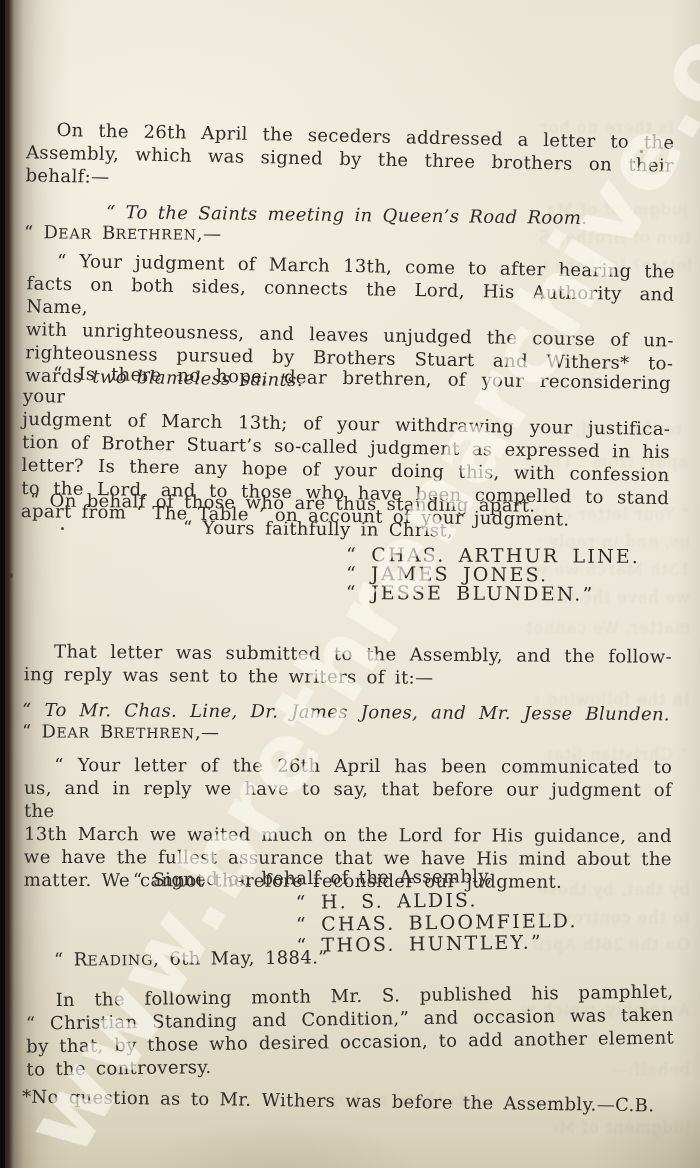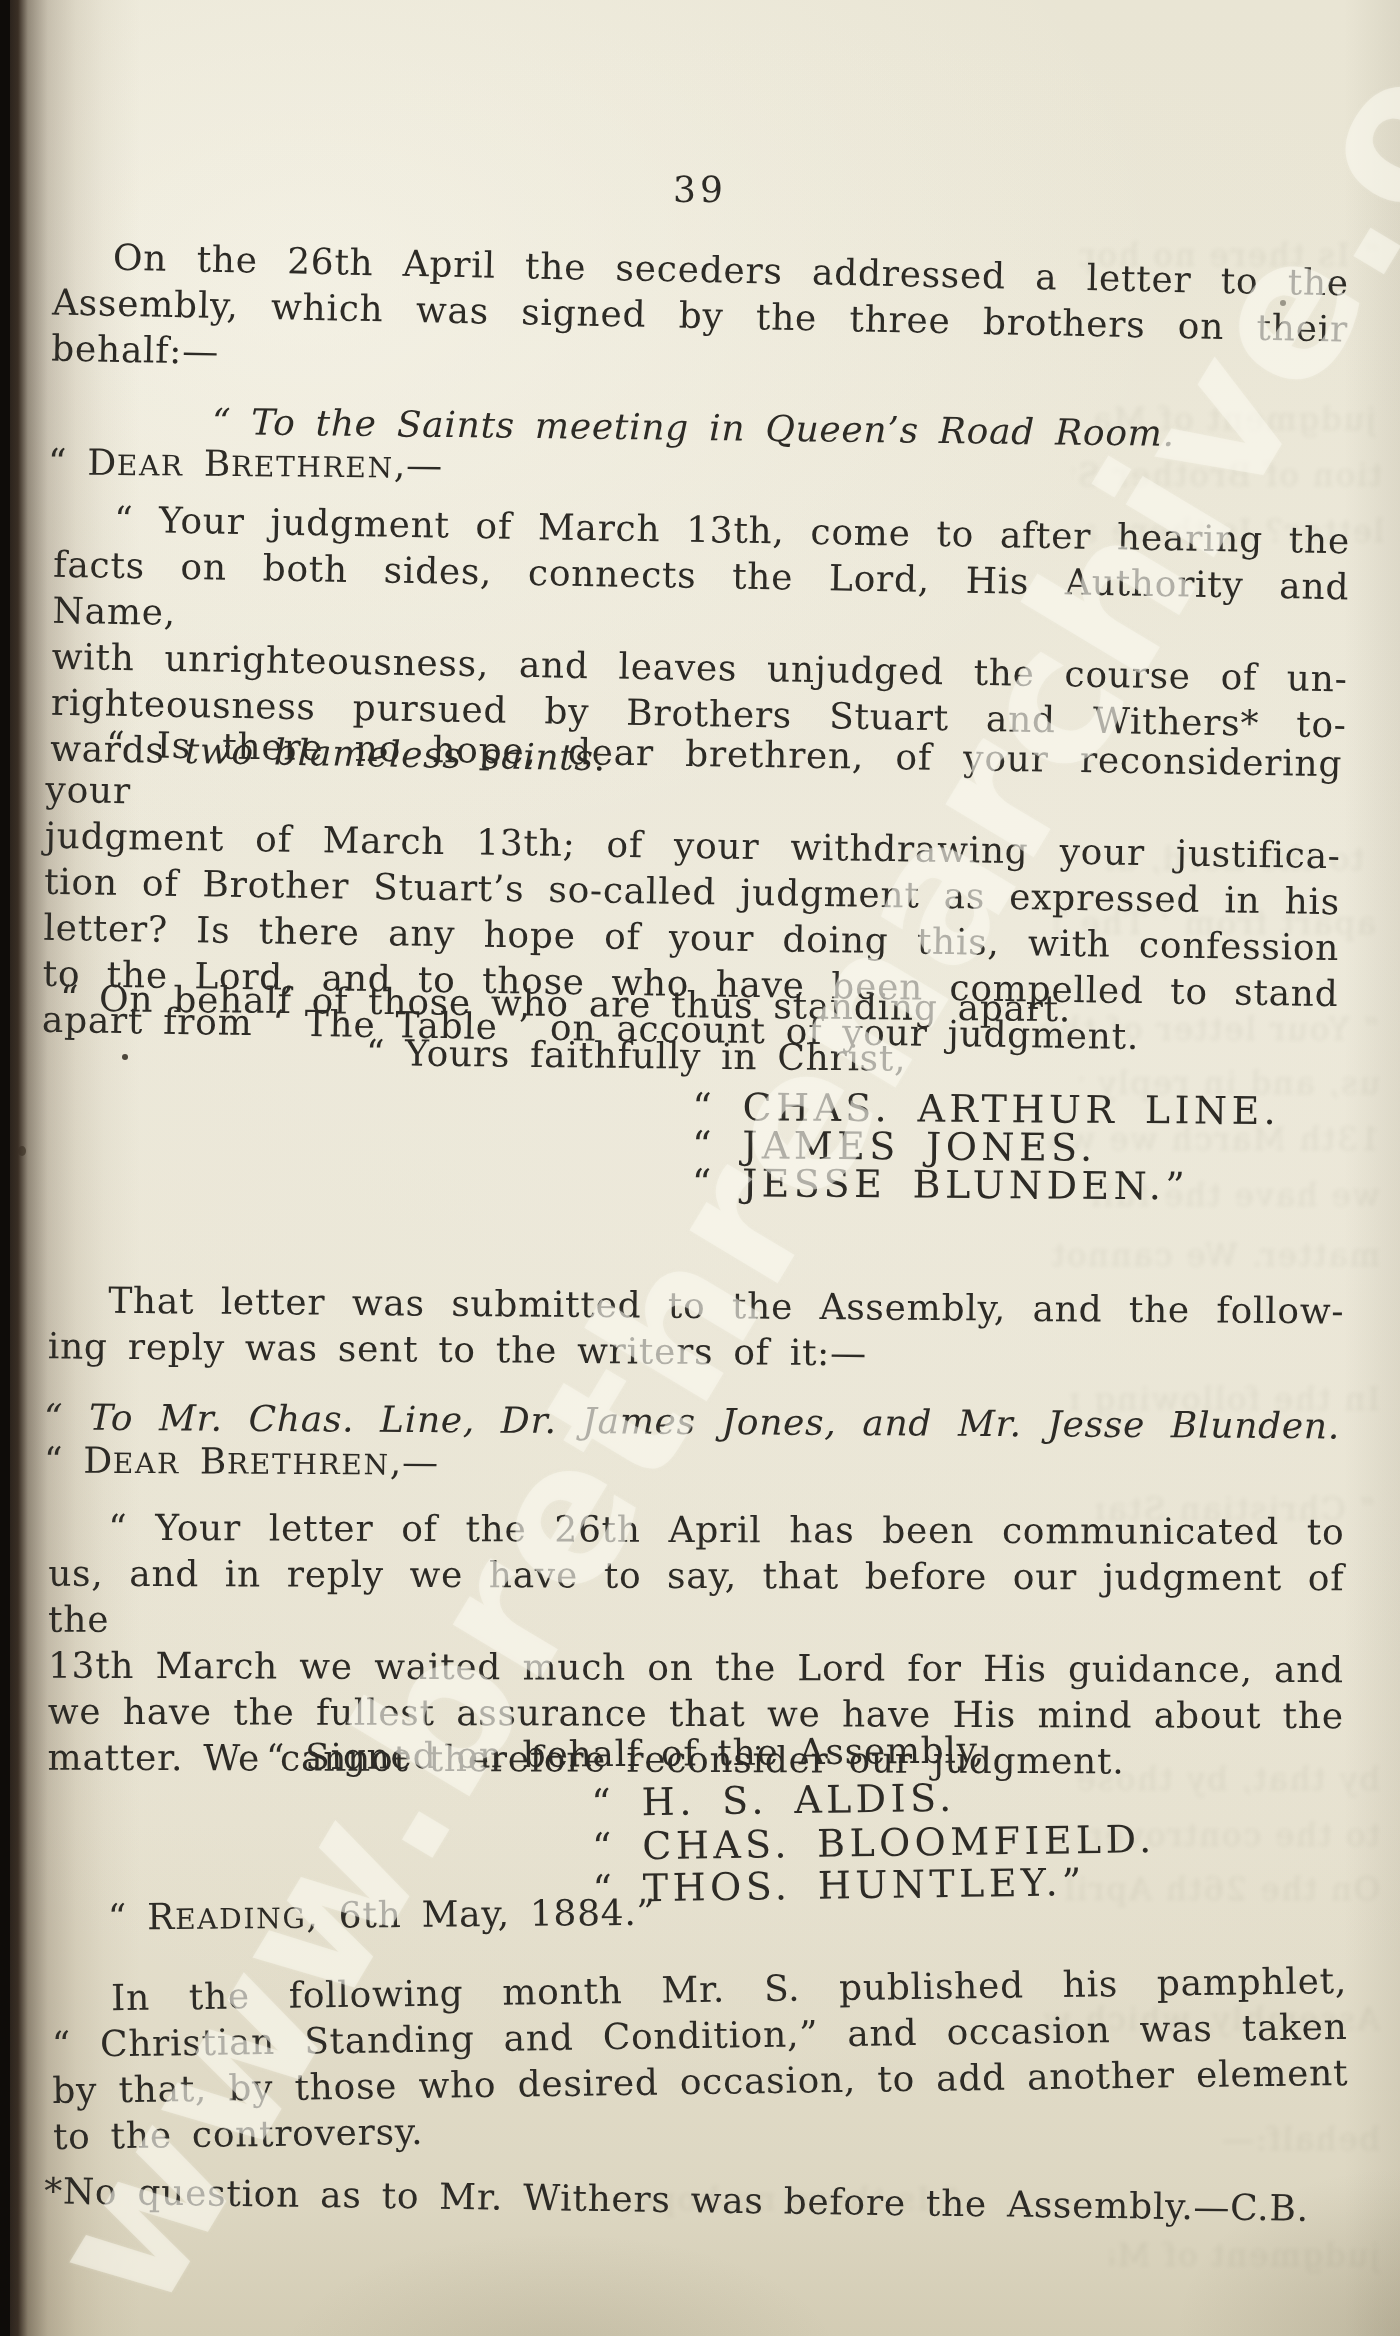--- a/index.html
+++ b/index.html
@@ -104,21 +104,20 @@
       <div style="left: 545px; top: 908px; width: 145px;">to the controversy.</div>
       <div style="left: 530px; top: 935px; width: 160px;">On the 26th April the seceders addressed a letter to the</div>
       <div style="left: 520px; top: 1000px; width: 170px;">Assembly, which was signed by the three brothers on their</div>
       <div style="left: 540px; top: 1060px; width: 150px;">behalf:—</div>
       <div style="left: 300px; top: 1090px; width: 180px;">“ Is there no hope, dear brethren, of your reconsidering your</div>
       <div style="left: 555px; top: 1118px; width: 135px;">judgment of March 13th; of your withdrawing your justifica-</div>
     </div>
 
   <div class="content">
 
-    <div class="pagenum">39</div>
 
     <div class="block" style="top:124px;transform:rotate(1.2deg);">
         <div class="tline ind"><span>On the 26th April the seceders addressed a letter to the</span></div>
         <div class="tline"><span>Assembly, which was signed by the three brothers on their</span></div>
         <div class="tline nojust"><span>behalf:—</span></div>
       </div>
 
     <div class="single italic" style="position:absolute;left:106px;top:203px;transform:rotate(0.7deg);">“ To the Saints meeting in Queen’s Road Room.</div>
 
     <div class="block" style="top:223px;left:24px;transform:rotate(0.5deg);">

